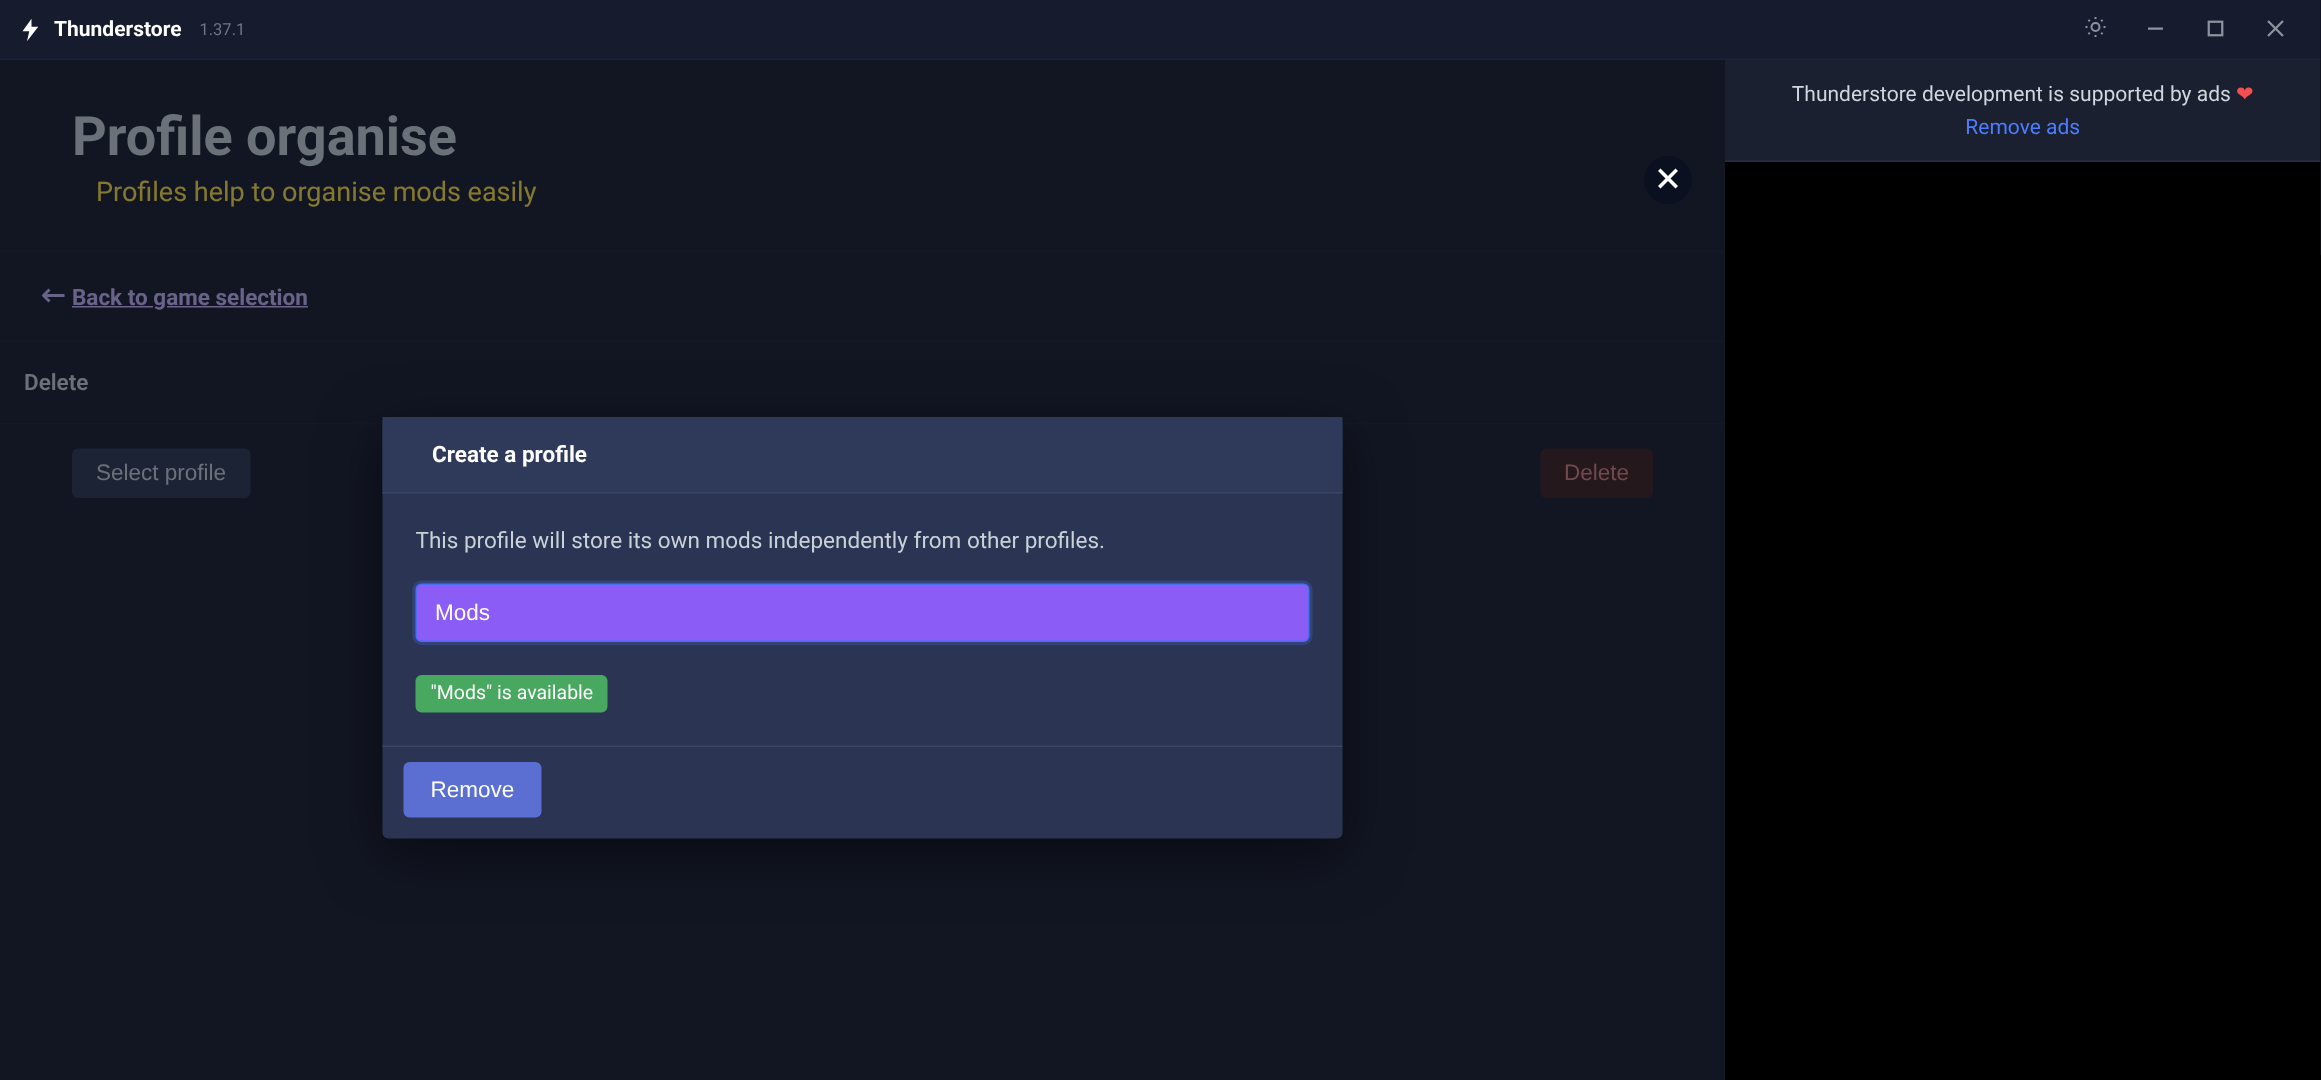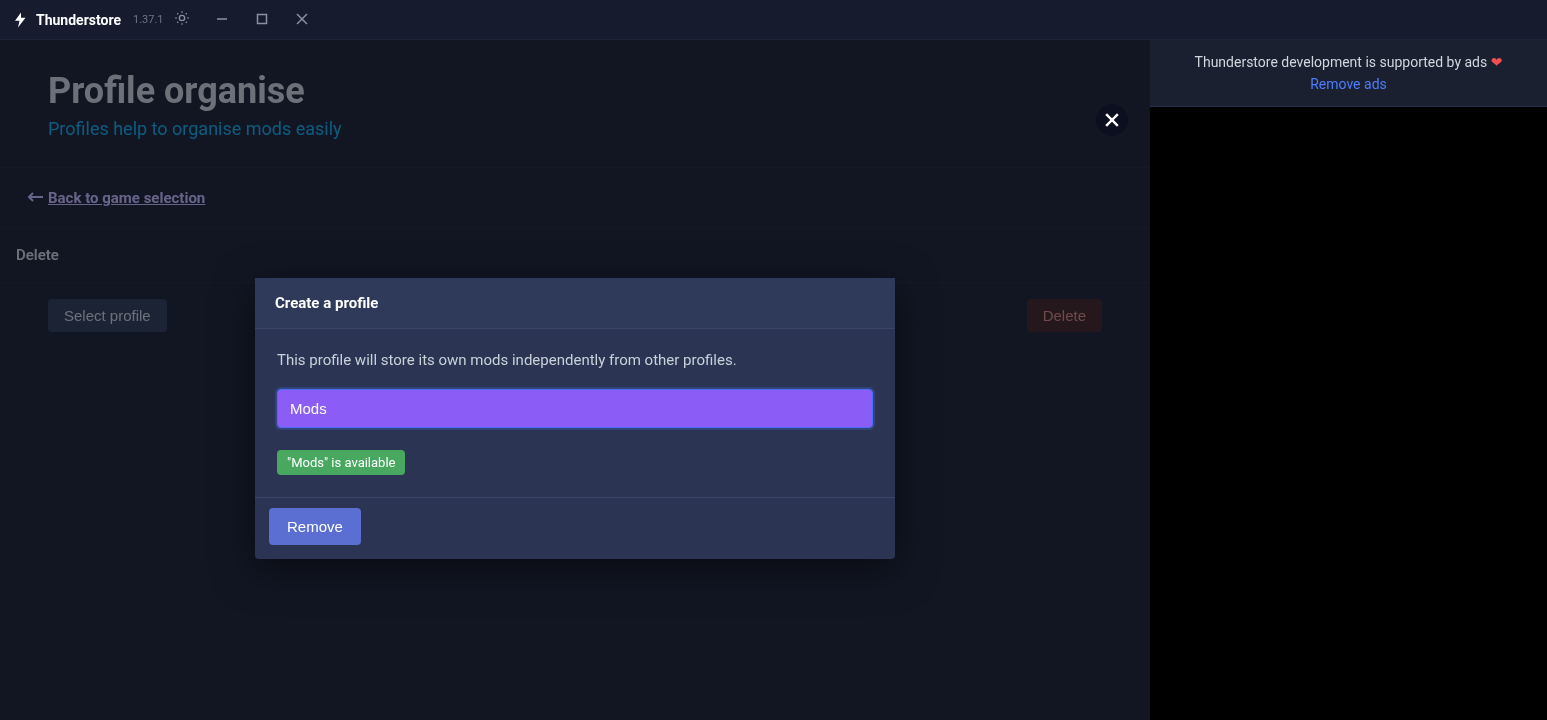--- a/index.html
+++ b/index.html
@@ -14,20 +14,21 @@
       width: 1547px;
       height: 720px;
       overflow: hidden;
       position: relative;
     }
     .titlebar {
       height: 40px;
       background: #161b2e;
       display: flex;
       align-items: center;
+      justify-content: space-between;
       padding: 0 12px;
       border-bottom: 1px solid #1c2338;
     }
     .titlebar-left {
       display: flex;
       align-items: center;
       gap: 8px;
     }
     .logo {
       display: flex;
@@ -101,21 +102,22 @@
       border-bottom: 1px solid #1a2133;
     }
     .page-title {
       font-size: 36px;
       font-weight: 700;
       color: #c9d1d9;
       margin-bottom: 6px;
     }
     .page-subtitle {
       font-size: 18px;
-      color: #0ea5e9;
+      color: #fde047;
+      margin-left: 16px;
     }
     .back-bar {
       padding: 20px 28px;
       border-bottom: 1px solid #1a2133;
     }
     .back-link {
       display: inline-flex;
       align-items: center;
       gap: 4px;
       color: #c4b5fd;
@@ -182,21 +184,21 @@
       position: absolute;
       top: 238px;
       left: 255px;
       width: 640px;
       background: #2b3553;
       border-radius: 4px;
       z-index: 100;
       box-shadow: 0 10px 40px rgba(0,0,0,0.5);
     }
     .modal-header {
-      padding: 16px 20px;
+      padding: 16px 33px;
       font-weight: 700;
       color: #fff;
       font-size: 15px;
       border-bottom: 1px solid #3a4568;
       background: #2f3a5a;
     }
     .modal-body {
       padding: 22px 22px 22px 22px;
       border-bottom: 1px solid #3a4568;
     }

